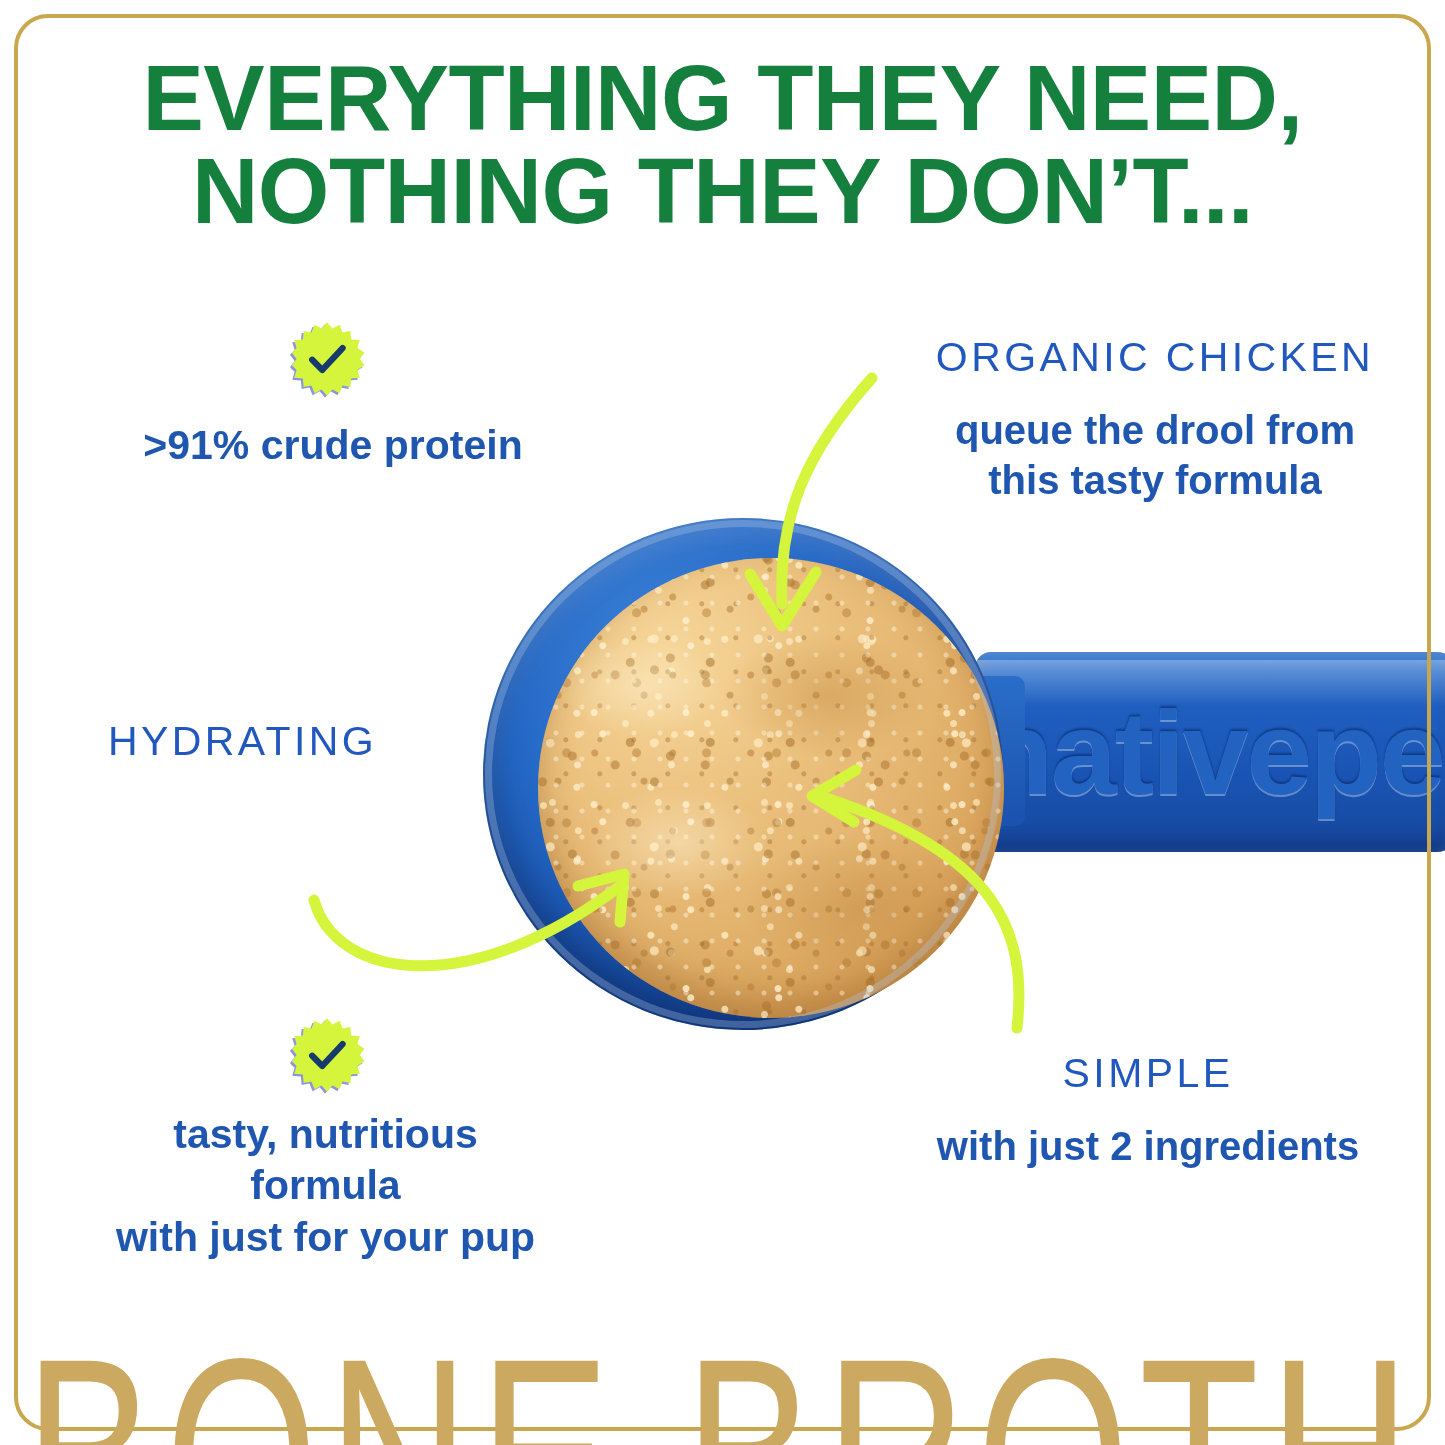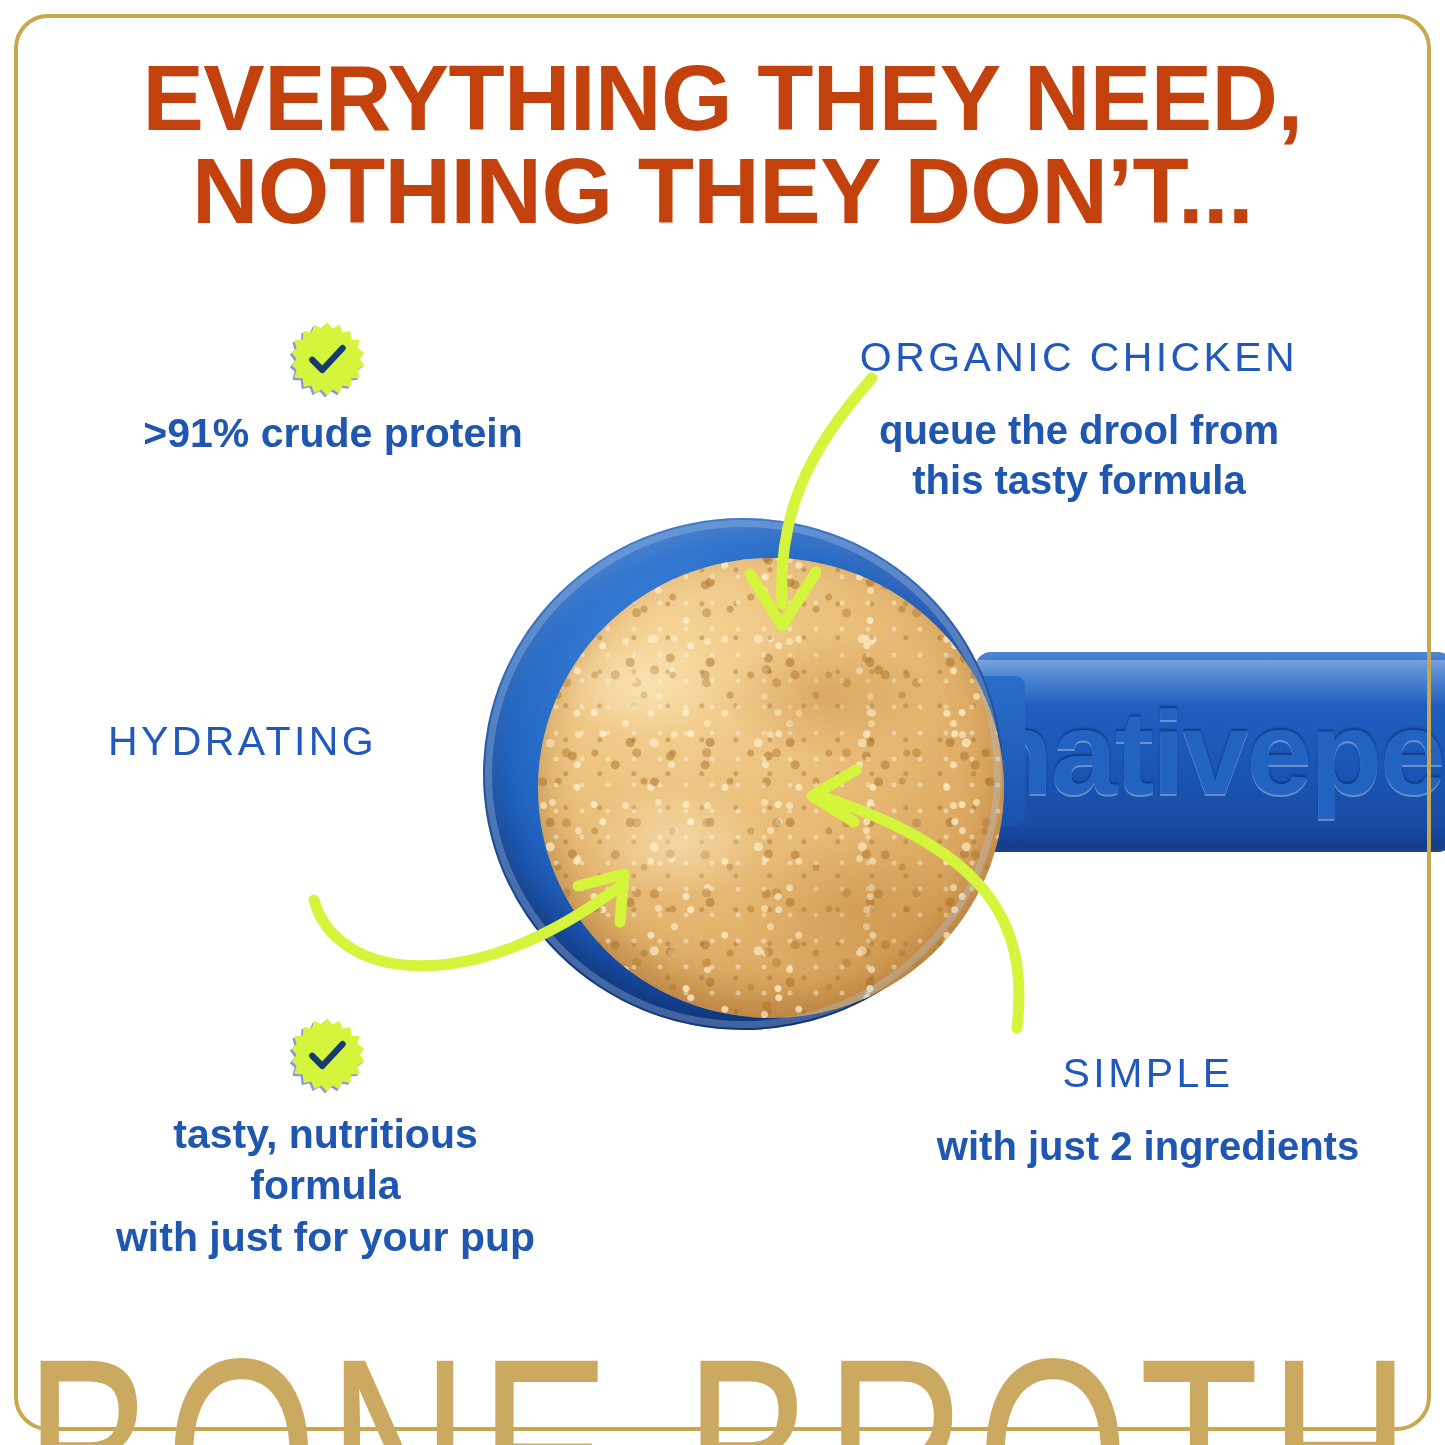--- a/index.html
+++ b/index.html
@@ -26,21 +26,21 @@
     pointer-events:none;
     z-index:40;
   }
 
   
   .headline{
     position:absolute;
     left:0; top:52px;
     width:1445px;
     text-align:center;
-    color:#c2410c;
+    color:#15803d;
     font-size:92px;
     line-height:1.0;
     font-weight:700;
     letter-spacing:-0.5px;
     z-index:30;
   }
   .headline .l2{display:block;margin-top:1px;}
 
   
   .callout{position:absolute;text-align:center;color:#1F56B0;z-index:30;}
@@ -55,22 +55,22 @@
   .callout .body{
     font-size:40px;
     font-weight:700;
     line-height:1.25;
     margin-top:24px;
     color:#1F56B0;
   }
   .callout .body span{display:block;}
 
   .c-protein{left:98px; top:408px; width:470px;}
-  .c-protein .body{font-size:41px;margin-top:0;}
-  .c-chicken{left:844px; top:334px; width:470px;}
+  .c-protein .body{font-size:41px;margin-top:12px;}
+  .c-chicken{left:920px; top:334px; width:470px;}
   .c-hydrating{left:55px; top:718px; width:375px;}
   .c-tasty{left:98px; top:1098px; width:455px;}
   .c-tasty .body{font-size:41px;margin-top:11px;}
   .c-simple{left:928px; top:1050px; width:440px;}
 
   
   .badge{position:absolute;width:78px;height:78px;z-index:31;}
   .b-protein{left:288px; top:320px;}
   .b-tasty{left:288px; top:1016px;}
 

